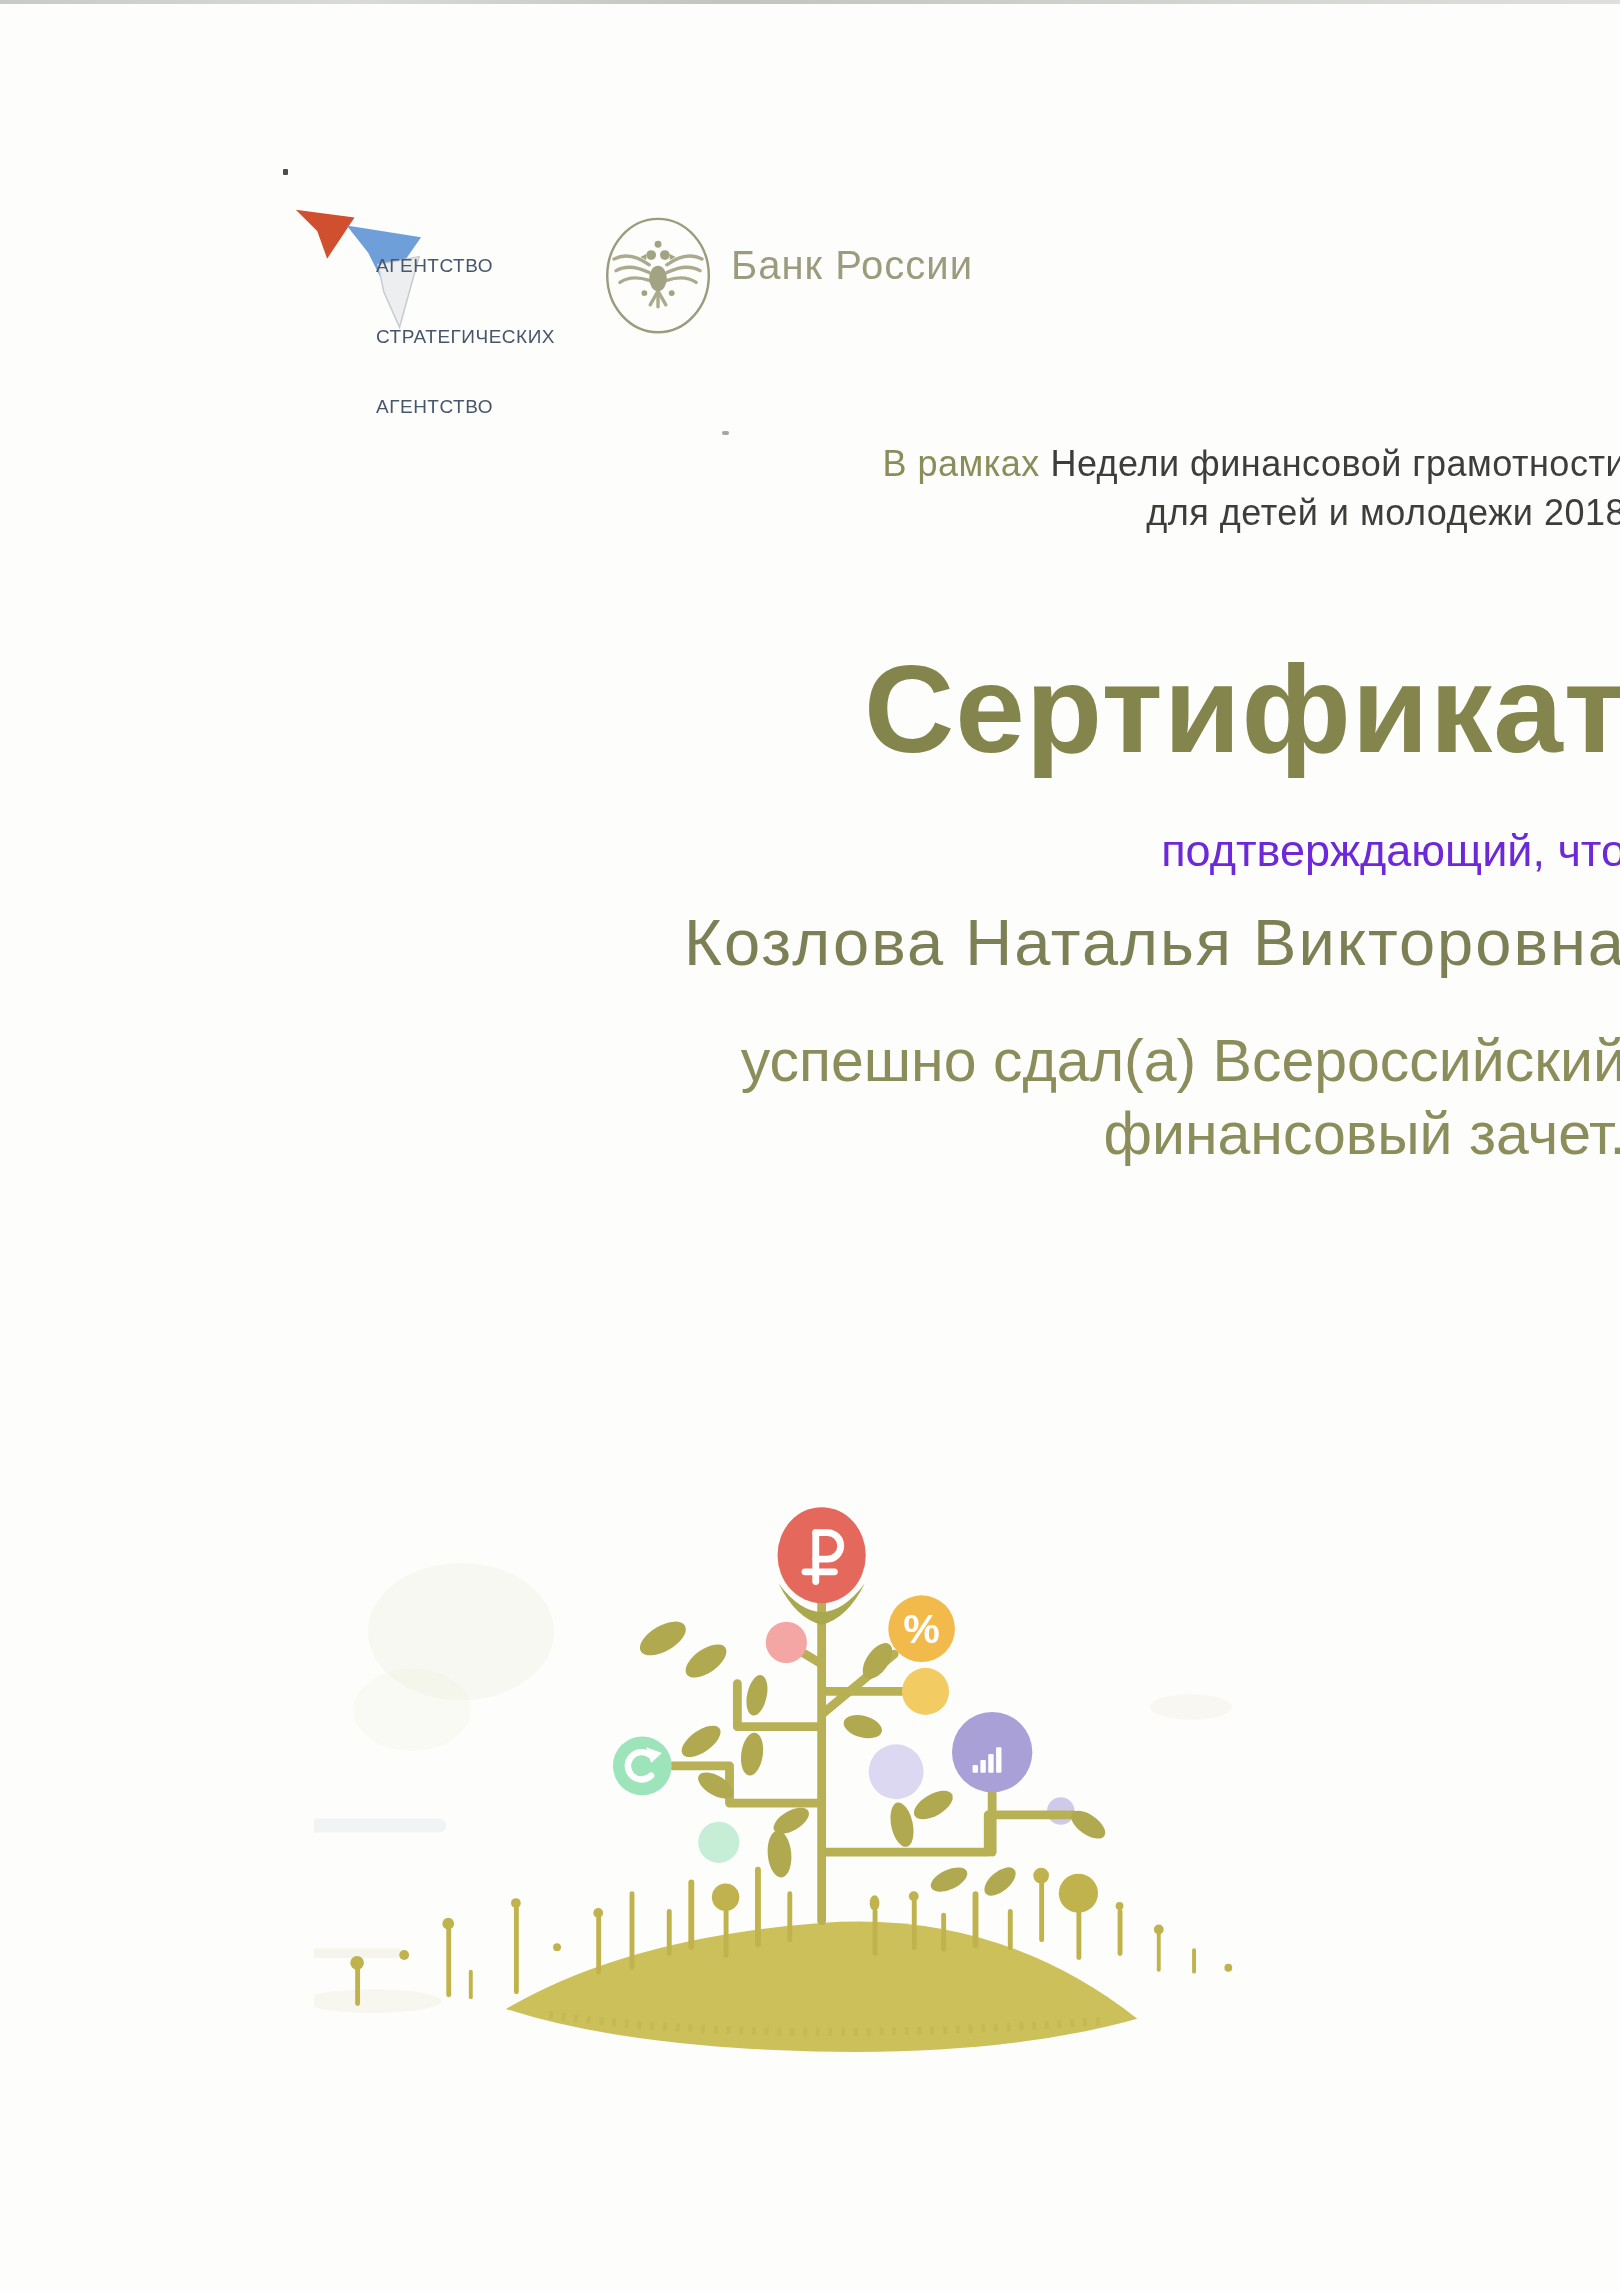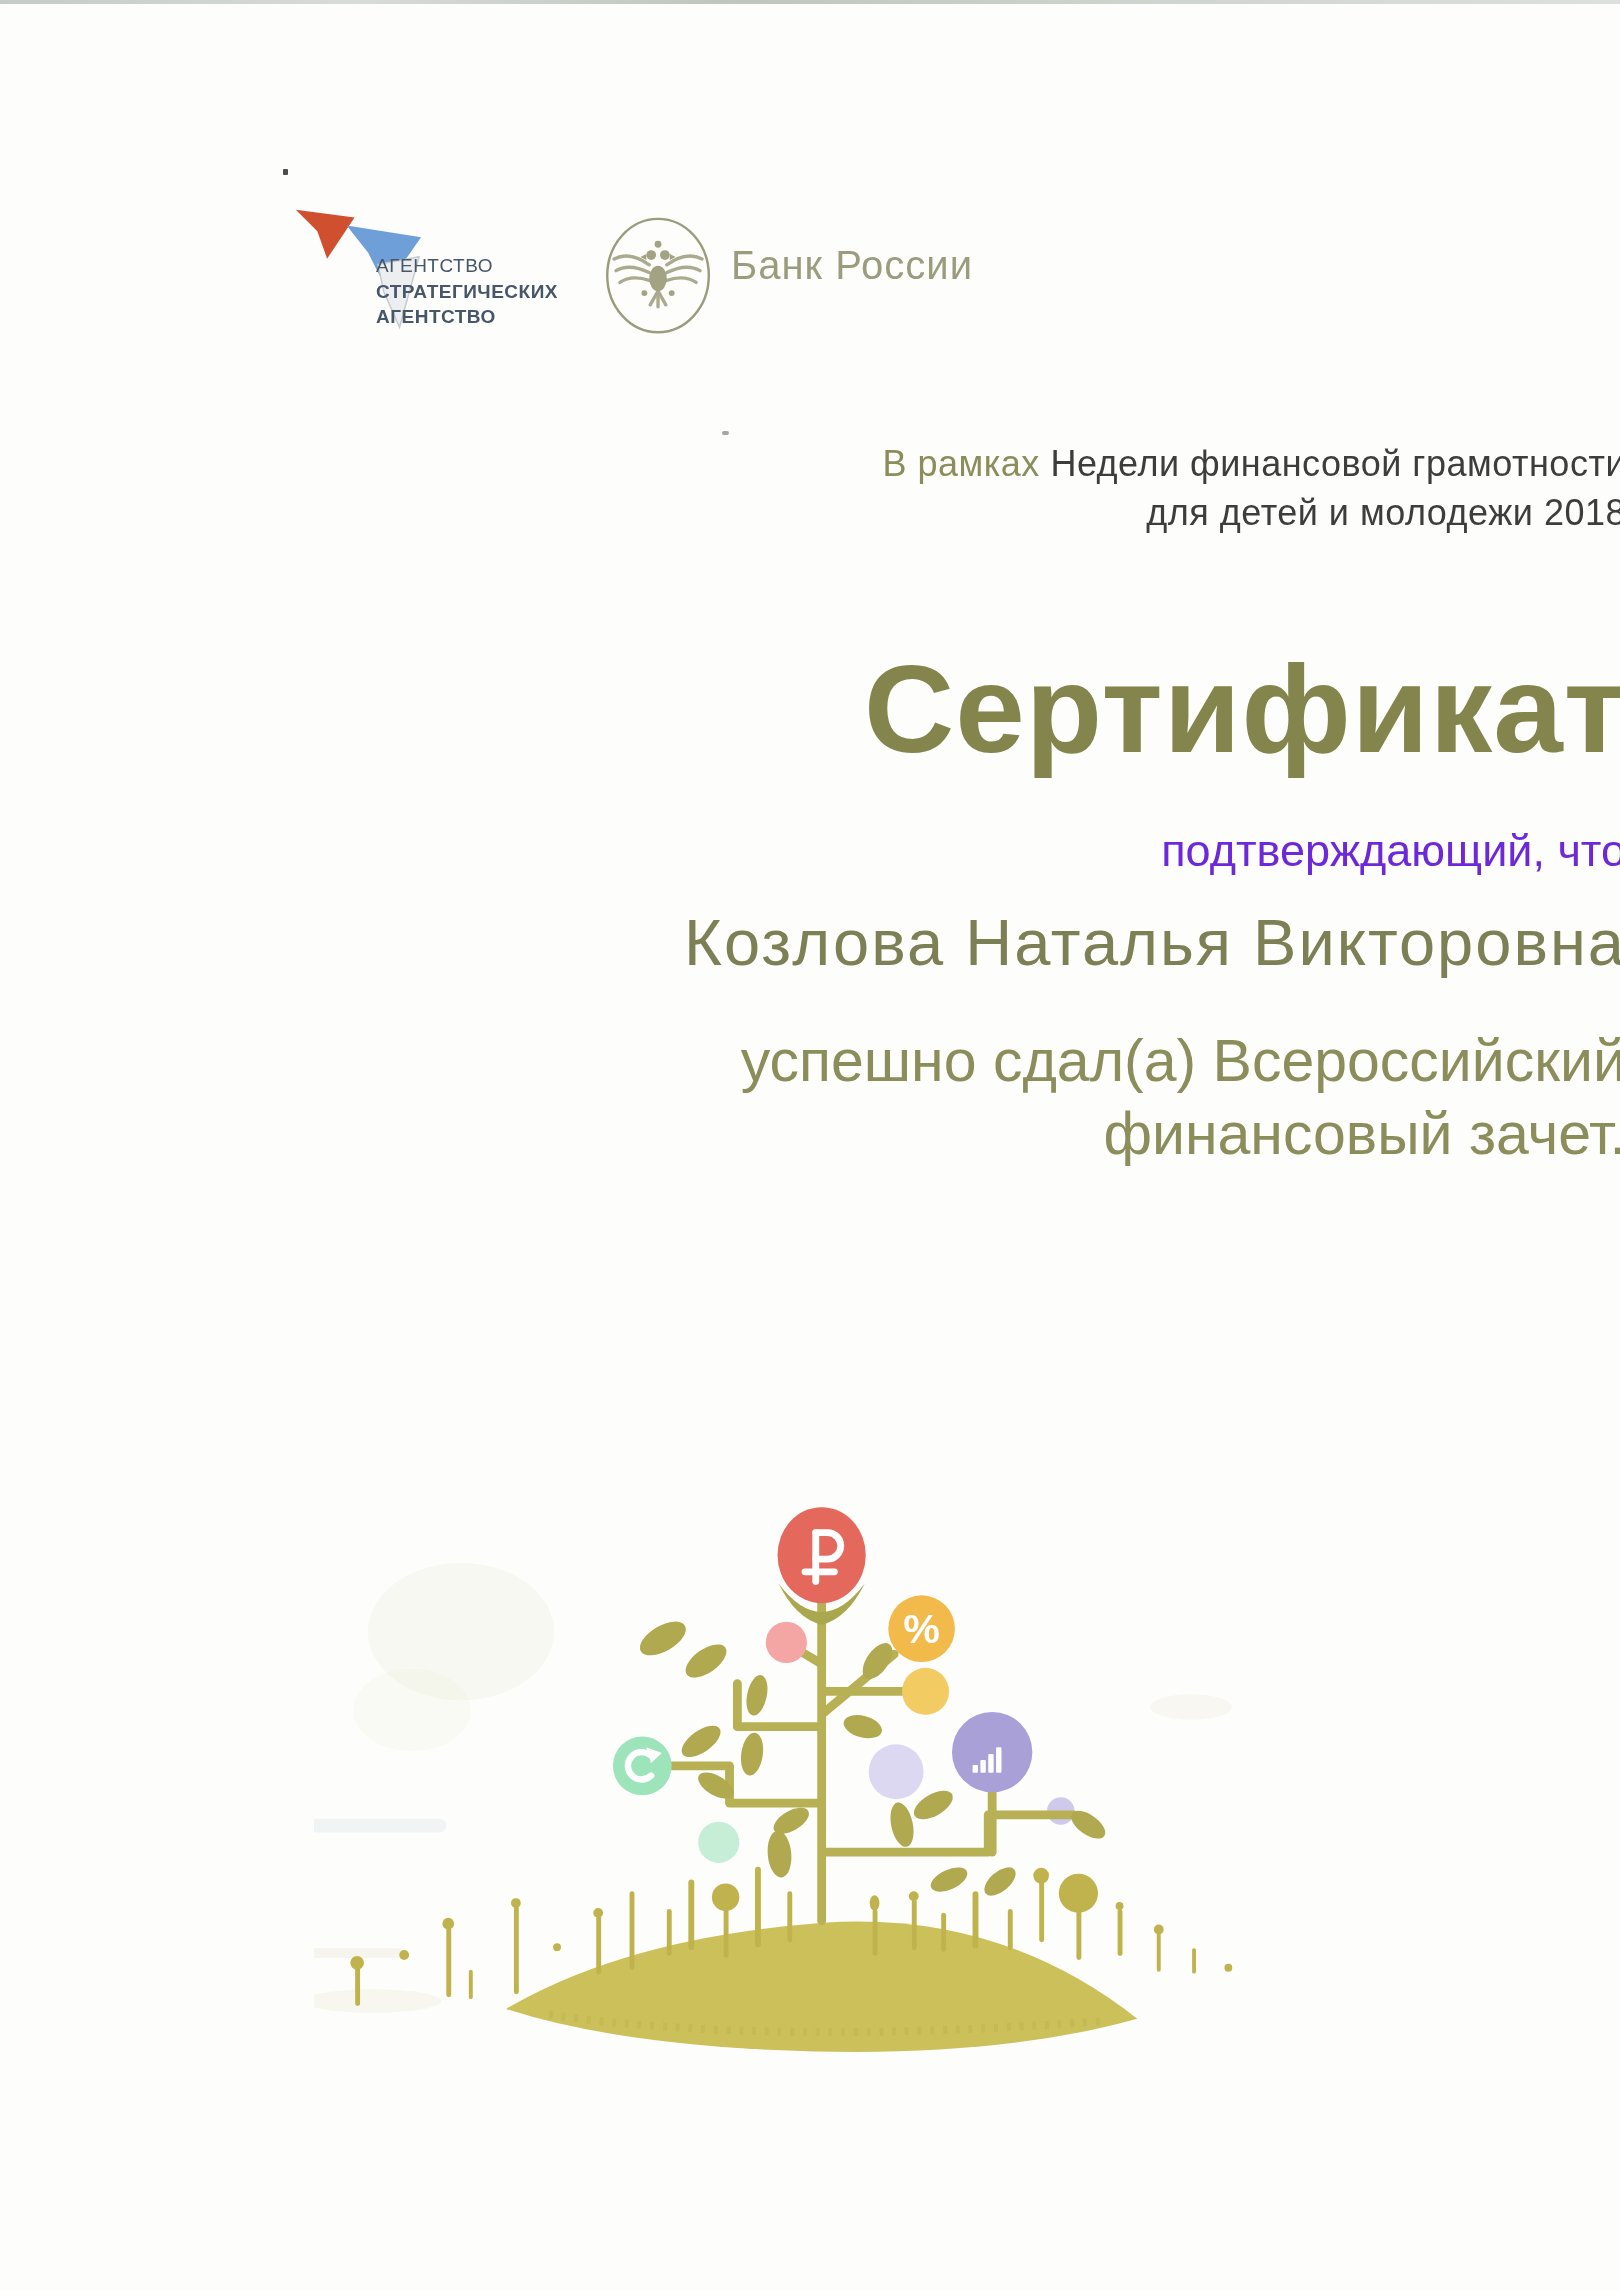--- a/index.html
+++ b/index.html
@@ -20,21 +20,21 @@
   .speck-b{position:absolute;left:722px;top:431px;width:6.9px;height:3.9px;background:#8f8f8f;border-radius:2px;opacity:.8;}
 
   
   .asi{position:absolute;left:282px;top:200px;width:294px;height:147px;}
   .asi svg{position:absolute;left:0;top:0;}
   .asi-text{
     position:absolute;left:94px;top:53px;
     font-size:19px;line-height:25.5px;color:#46566b;letter-spacing:0.5px;
   }
   .asi-text .l1{font-weight:400;}
-  .asi-text .l2,.asi-text .l3{font-weight:700;}
+  .asi-text .l2,.asi-text .l3{font-weight:400;margin-top:45px;}
 
   .bank{position:absolute;left:600px;top:214px;width:353px;height:129px;}
   .bank svg{position:absolute;left:0;top:0;}
   .bank-label{
     position:absolute;left:131px;top:29px;
     font-family:Liberation Sans, sans-serif;
     font-size:40px;color:#9b9c7d;letter-spacing:1px;white-space:nowrap;
   }
 
   .constructor{position:absolute;left:978px;top:241px;height:78px;}

